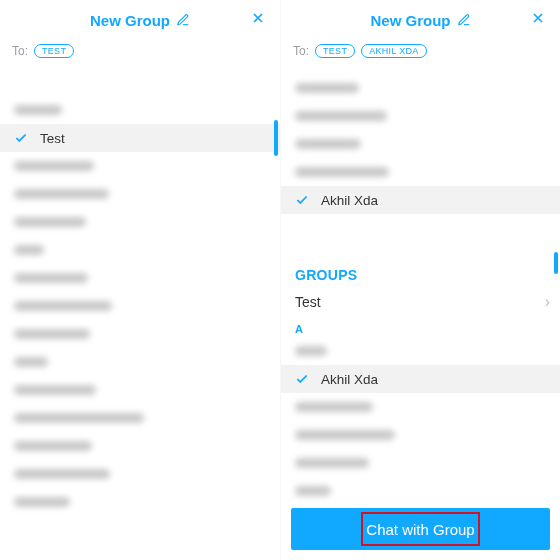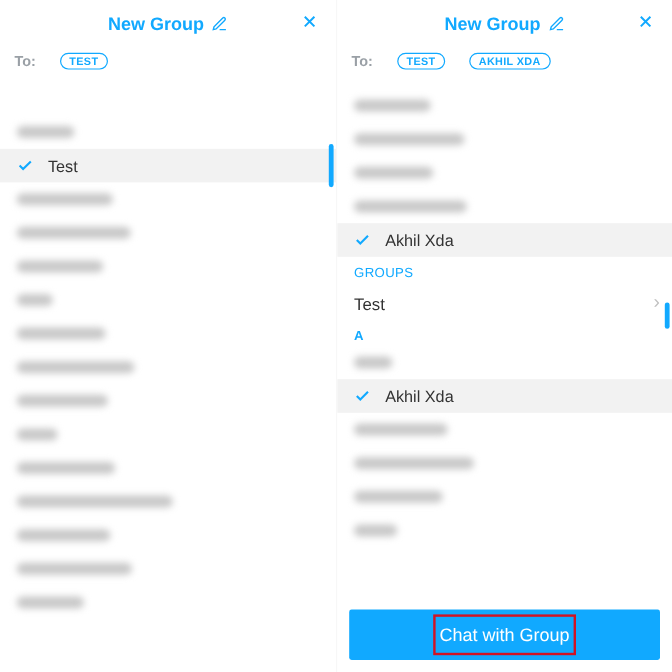--- a/index.html
+++ b/index.html
@@ -6,32 +6,32 @@
   html, body { width: 560px; height: 560px; background: #fff; font-family: -apple-system, Helvetica, Arial, sans-serif; }
   .wrap { display: flex; width: 560px; height: 560px; }
   .panel { width: 280px; height: 560px; position: relative; overflow: hidden; }
   .panel + .panel { border-left: 1px solid rgba(0,0,0,0.03); }
 
   .header { position: relative; height: 40px; display: flex; align-items: center; justify-content: center; }
   .title { color: #11A9FF; font-size: 15px; font-weight: 600; }
   .pencil { margin-left: 6px; display: inline-flex; }
   .close { position: absolute; right: 14px; top: 10px; }
 
-  .to-row { display: flex; align-items: flex-start; padding: 4px 12px 10px 12px; gap: 20px; font-weight: bold; }
+  .to-row { display: flex; align-items: flex-start; padding: 4px 12px 10px 12px; gap: 6px; }
   .to-label { color: #9aa0a6; font-size: 12px; }
   .chip { border: 1px solid #11A9FF; color: #11A9FF; font-size: 9px; padding: 1px 7px; border-radius: 10px; letter-spacing: .3px; }
 
   .list { position: relative; }
   .row { display: flex; align-items: center; height: 28px; padding: 0 14px; font-size: 13.5px; color: #333; }
   .row.selected { background: #f2f2f2; }
   .check { width: 16px; margin-right: 10px; display:inline-flex; color:#11A9FF; }
   .row .label { }
   .blur { display: inline-block; background: #c8c8c8; border-radius: 7px; filter: blur(3px); }
   .blur.h { height: 10px; }
-  .section { color: #11A9FF; font-size: 11px; font-weight: 400; padding: 8px 14px 4px 14px; letter-spacing: .3px; }
+  .section { color: #11A9FF; font-size: 14px; font-weight: 700; padding: 8px 14px 4px 14px; letter-spacing: .3px; margin-top: 45px; }
   .group-row { display:flex; align-items:center; justify-content:space-between; padding:6px 10px 6px 14px; font-size:14px; color:#333; }
   .chev { color:#c0c0c0; font-size:16px; }
   .letter { color:#11A9FF; font-size:11px; font-weight:700; padding:6px 14px 2px 14px; }
 
   .scroll-ind { position:absolute; right:2px; width:4px; border-radius:2px; background:#11A9FF; }
 
   .cta-wrap { position:absolute; bottom:10px; left:10px; right:10px; }
   .cta { background:#11A9FF; color:#fff; height:42px; border-radius:2px; display:flex; align-items:center; justify-content:center; font-size:15px; font-weight:500; }
   .cta-outline { position:absolute; border:2px solid #d11324; pointer-events:none; }
 

